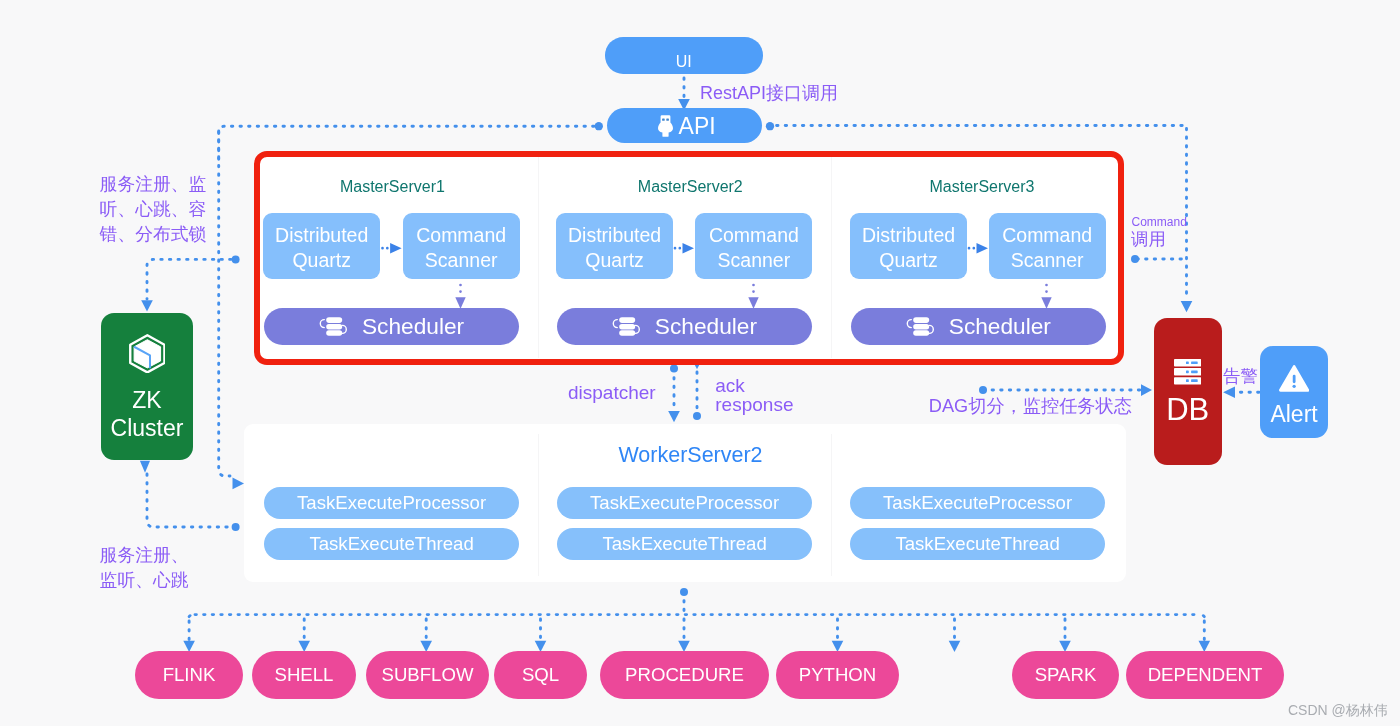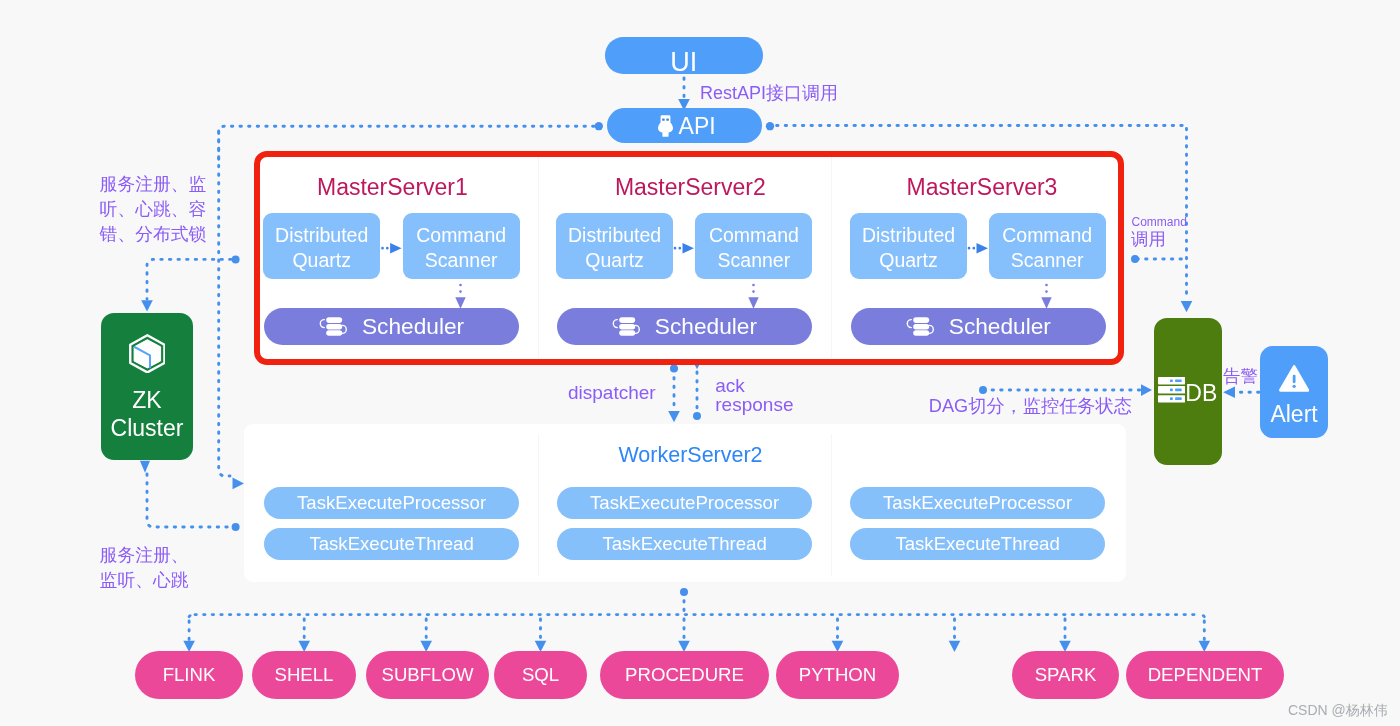--- a/index.html
+++ b/index.html
@@ -6,47 +6,47 @@
   html,body{margin:0;padding:0;}
   body{width:1400px;height:726px;background:#f8f8f9;font-family:"Liberation Sans",sans-serif;overflow:hidden;
        -webkit-font-smoothing:antialiased;}
   #stage{position:relative;width:1400px;height:726px;background:#f8f8f9;}
   #wires{position:absolute;left:0;top:0;width:1400px;height:726px;}
   #wires-top{position:absolute;left:0;top:0;width:1400px;height:726px;pointer-events:none;}
   .abs{position:absolute;box-sizing:border-box;}
   .ctr{display:flex;align-items:center;justify-content:center;color:#ffffff;}
 
   
-  #ui-node{left:604.7px;top:37.2px;width:158.2px;height:36.4px;background:#4f9ef9;border-radius:18.2px;font-size:27px;padding-top:14px;}
+  #ui-node{left:604.7px;top:37.2px;width:158.2px;height:36.4px;background:#4f9ef9;border-radius:18.2px;font-size:16px;padding-top:14px;}
   #api-node{left:606.5px;top:108.2px;width:155.6px;height:35px;background:#4f9ef9;border-radius:17.5px;font-size:23px;padding-top:1px;padding-left:5.4px;}
   #api-node .owl{margin-right:5.2px;display:block;}
 
   
   #master-group{left:253.5px;top:150.5px;width:870px;height:214px;border:6.6px solid #f0210f;border-radius:13px;background:#ffffff;}
   .mdiv{position:absolute;top:0px;width:1px;height:201px;background:#f5f5f6;}
-  .mtitle{position:absolute;color:#be185d;font-size:23px;line-height:22px;text-align:center;top:19.4px;}
+  .mtitle{position:absolute;color:#0f766e;font-size:16px;line-height:22px;text-align:center;top:19.4px;}
   .qbox{position:absolute;background:#85bffc;border-radius:9px;color:#fff;font-size:19.5px;line-height:25px;
         text-align:center;display:flex;align-items:center;justify-content:center;top:56.5px;width:117px;height:66px;padding-top:3px;box-sizing:border-box;}
   .schedbar{position:absolute;height:37px;border-radius:19px;background:#7a7ddc;display:flex;align-items:center;
         justify-content:center;color:#fff;font-size:22.7px;top:151px;}
   .schedbar .sicon{margin-right:14.6px;display:block;}
 
   
   .wcard{position:absolute;top:424px;height:158px;background:#ffffff;}
   .wdiv{position:absolute;top:434px;width:1px;height:142px;background:#f5f5f6;}
   .wtitle{position:absolute;color:#2f86f6;font-size:21.5px;line-height:22px;text-align:center;top:444px;}
   .wpill{position:absolute;height:32px;border-radius:16px;background:#86c0fb;display:flex;align-items:center;
         justify-content:center;color:#fff;font-size:18.6px;}
 
   
   #zk-node{left:100.6px;top:312.7px;width:92.8px;height:147.7px;background:#15803d;border-radius:13px;
            flex-direction:column;font-size:23px;line-height:27.4px;padding-top:3px;}
   #zk-node .cube{margin-bottom:14px;display:block;}
-  #db-node{left:1153.6px;top:318px;width:68.2px;height:146.5px;background:#4d7c0f;border-radius:13px;
-           flex-direction:row;font-size:23px;padding-top:5px;}
+  #db-node{left:1153.6px;top:318px;width:68.2px;height:146.5px;background:#b91c1c;border-radius:13px;
+           flex-direction:column;font-size:31px;padding-top:5px;}
   #db-node .rack{margin-bottom:7.5px;display:block;}
   #alert-node{left:1260.1px;top:345.5px;width:67.9px;height:92.8px;background:#4f9ef9;border-radius:13px;
               flex-direction:column;font-size:23px;padding-top:10px;}
   #alert-node .warn{margin-bottom:9px;display:block;}
 
   
   .taskpill{position:absolute;top:651px;height:48px;background:#ec4899;border-radius:24px;display:flex;
             align-items:center;justify-content:center;color:#fff;font-size:18.6px;}
 
   

